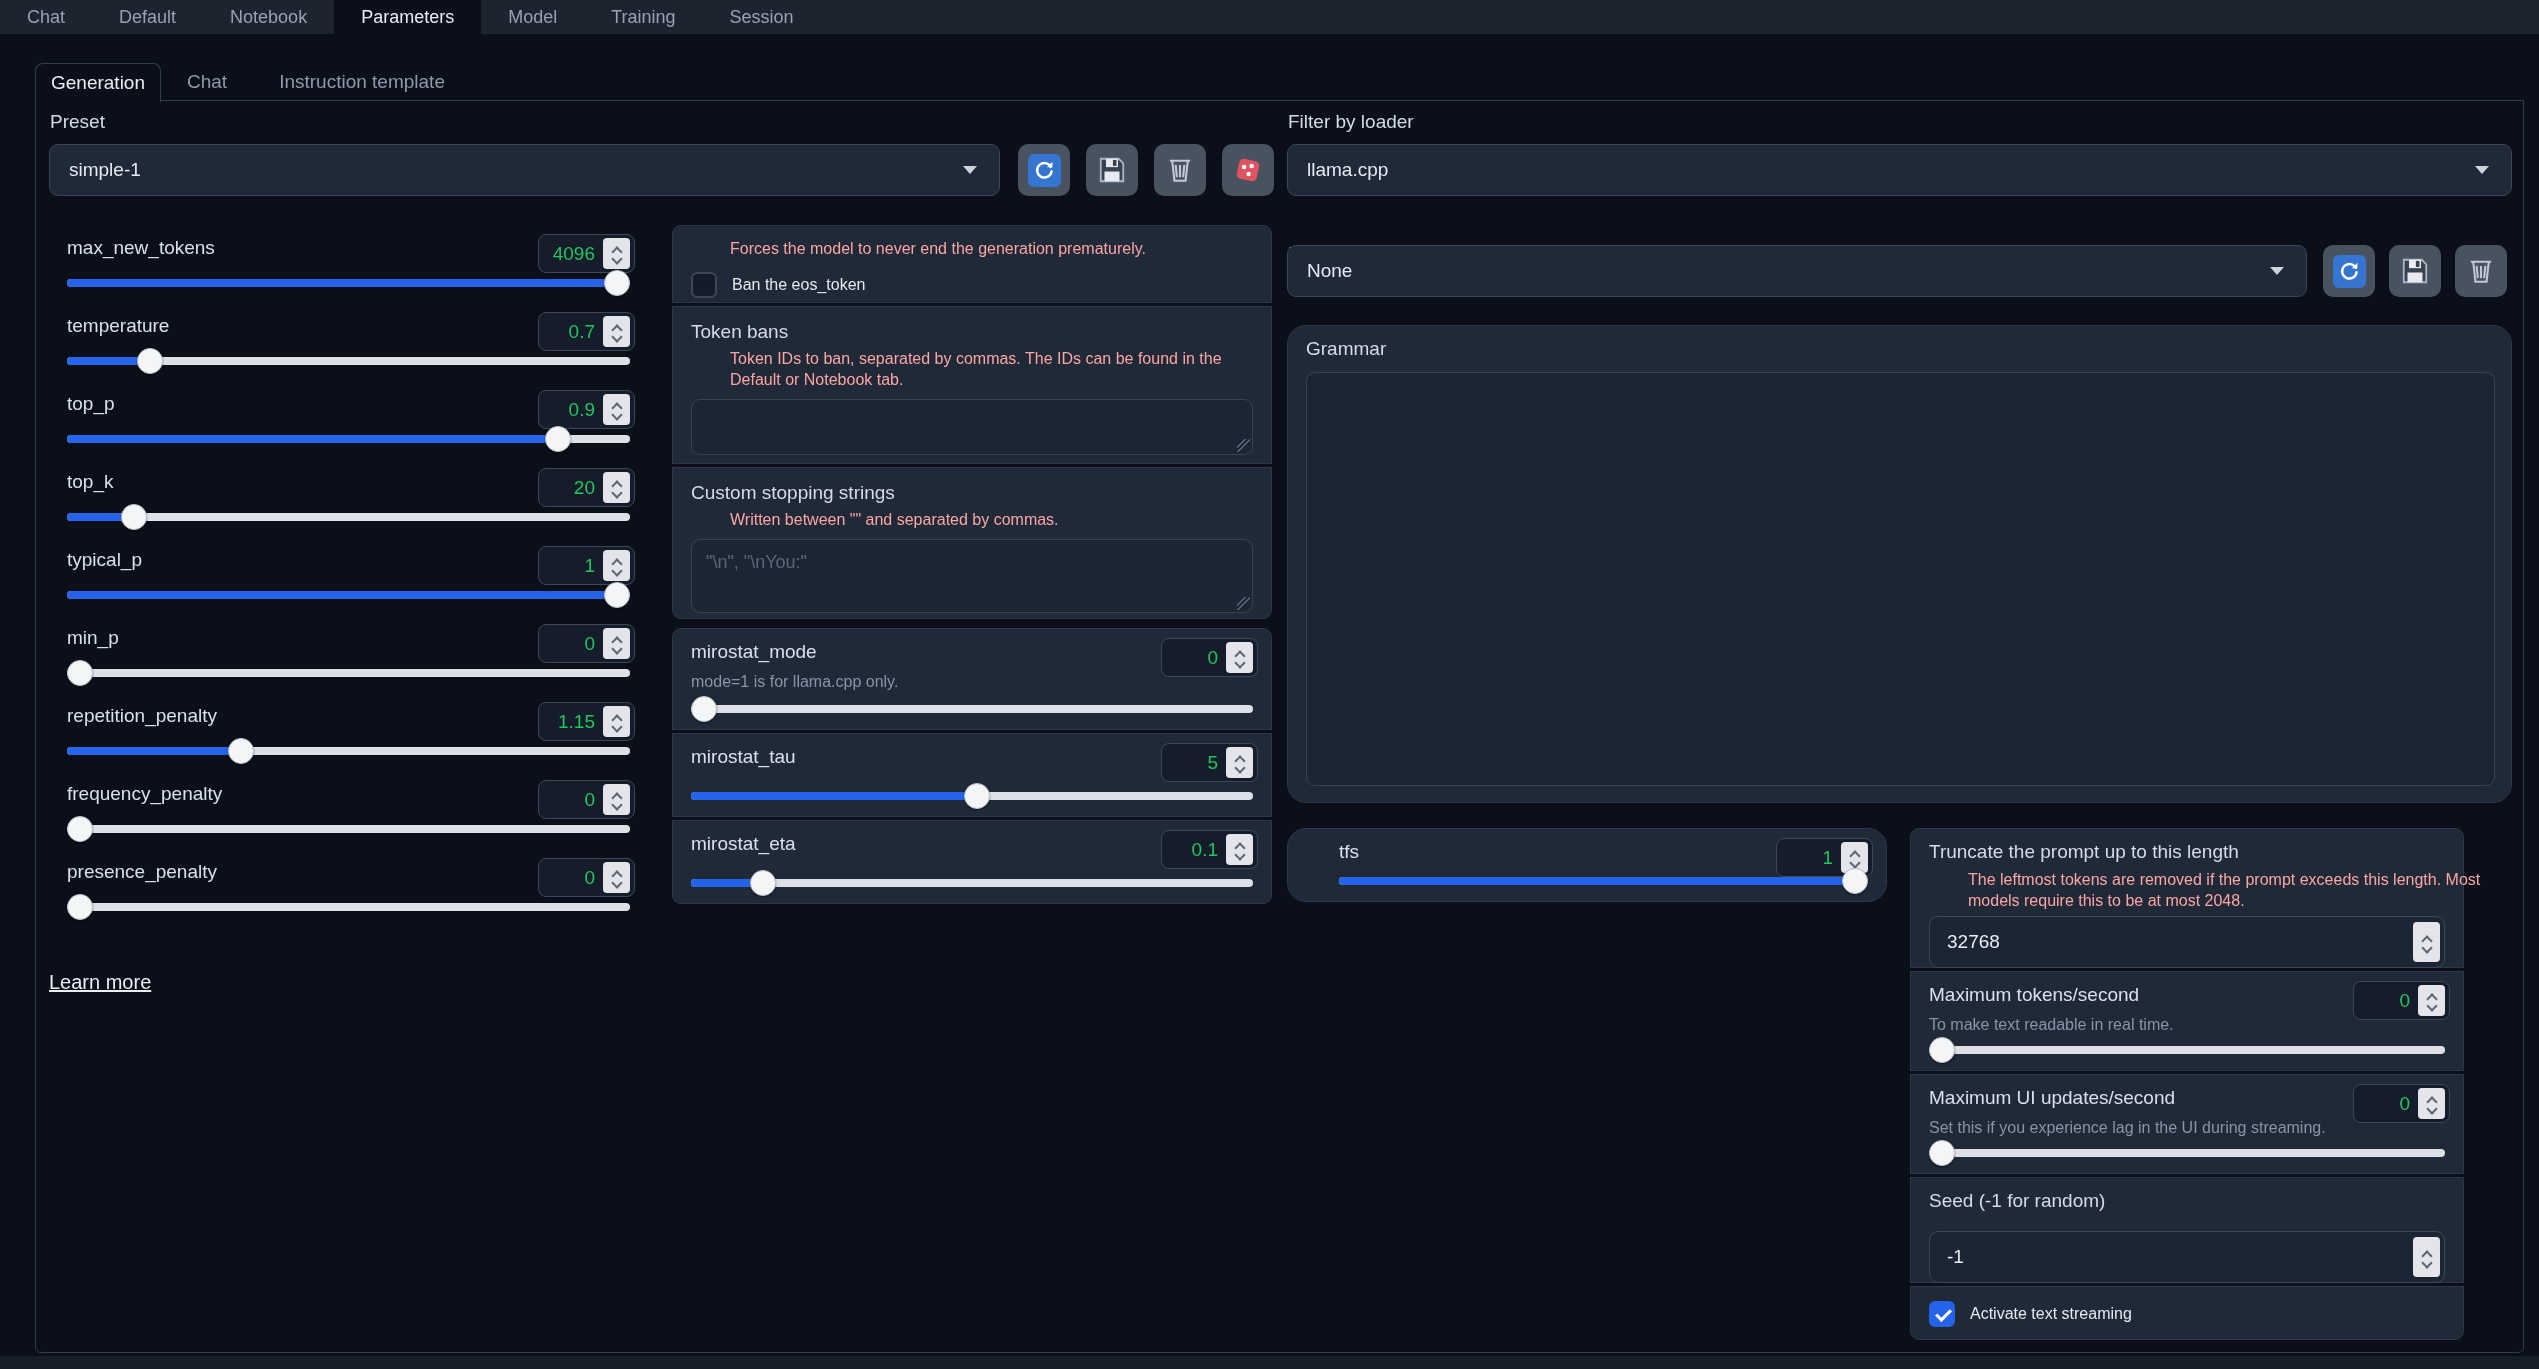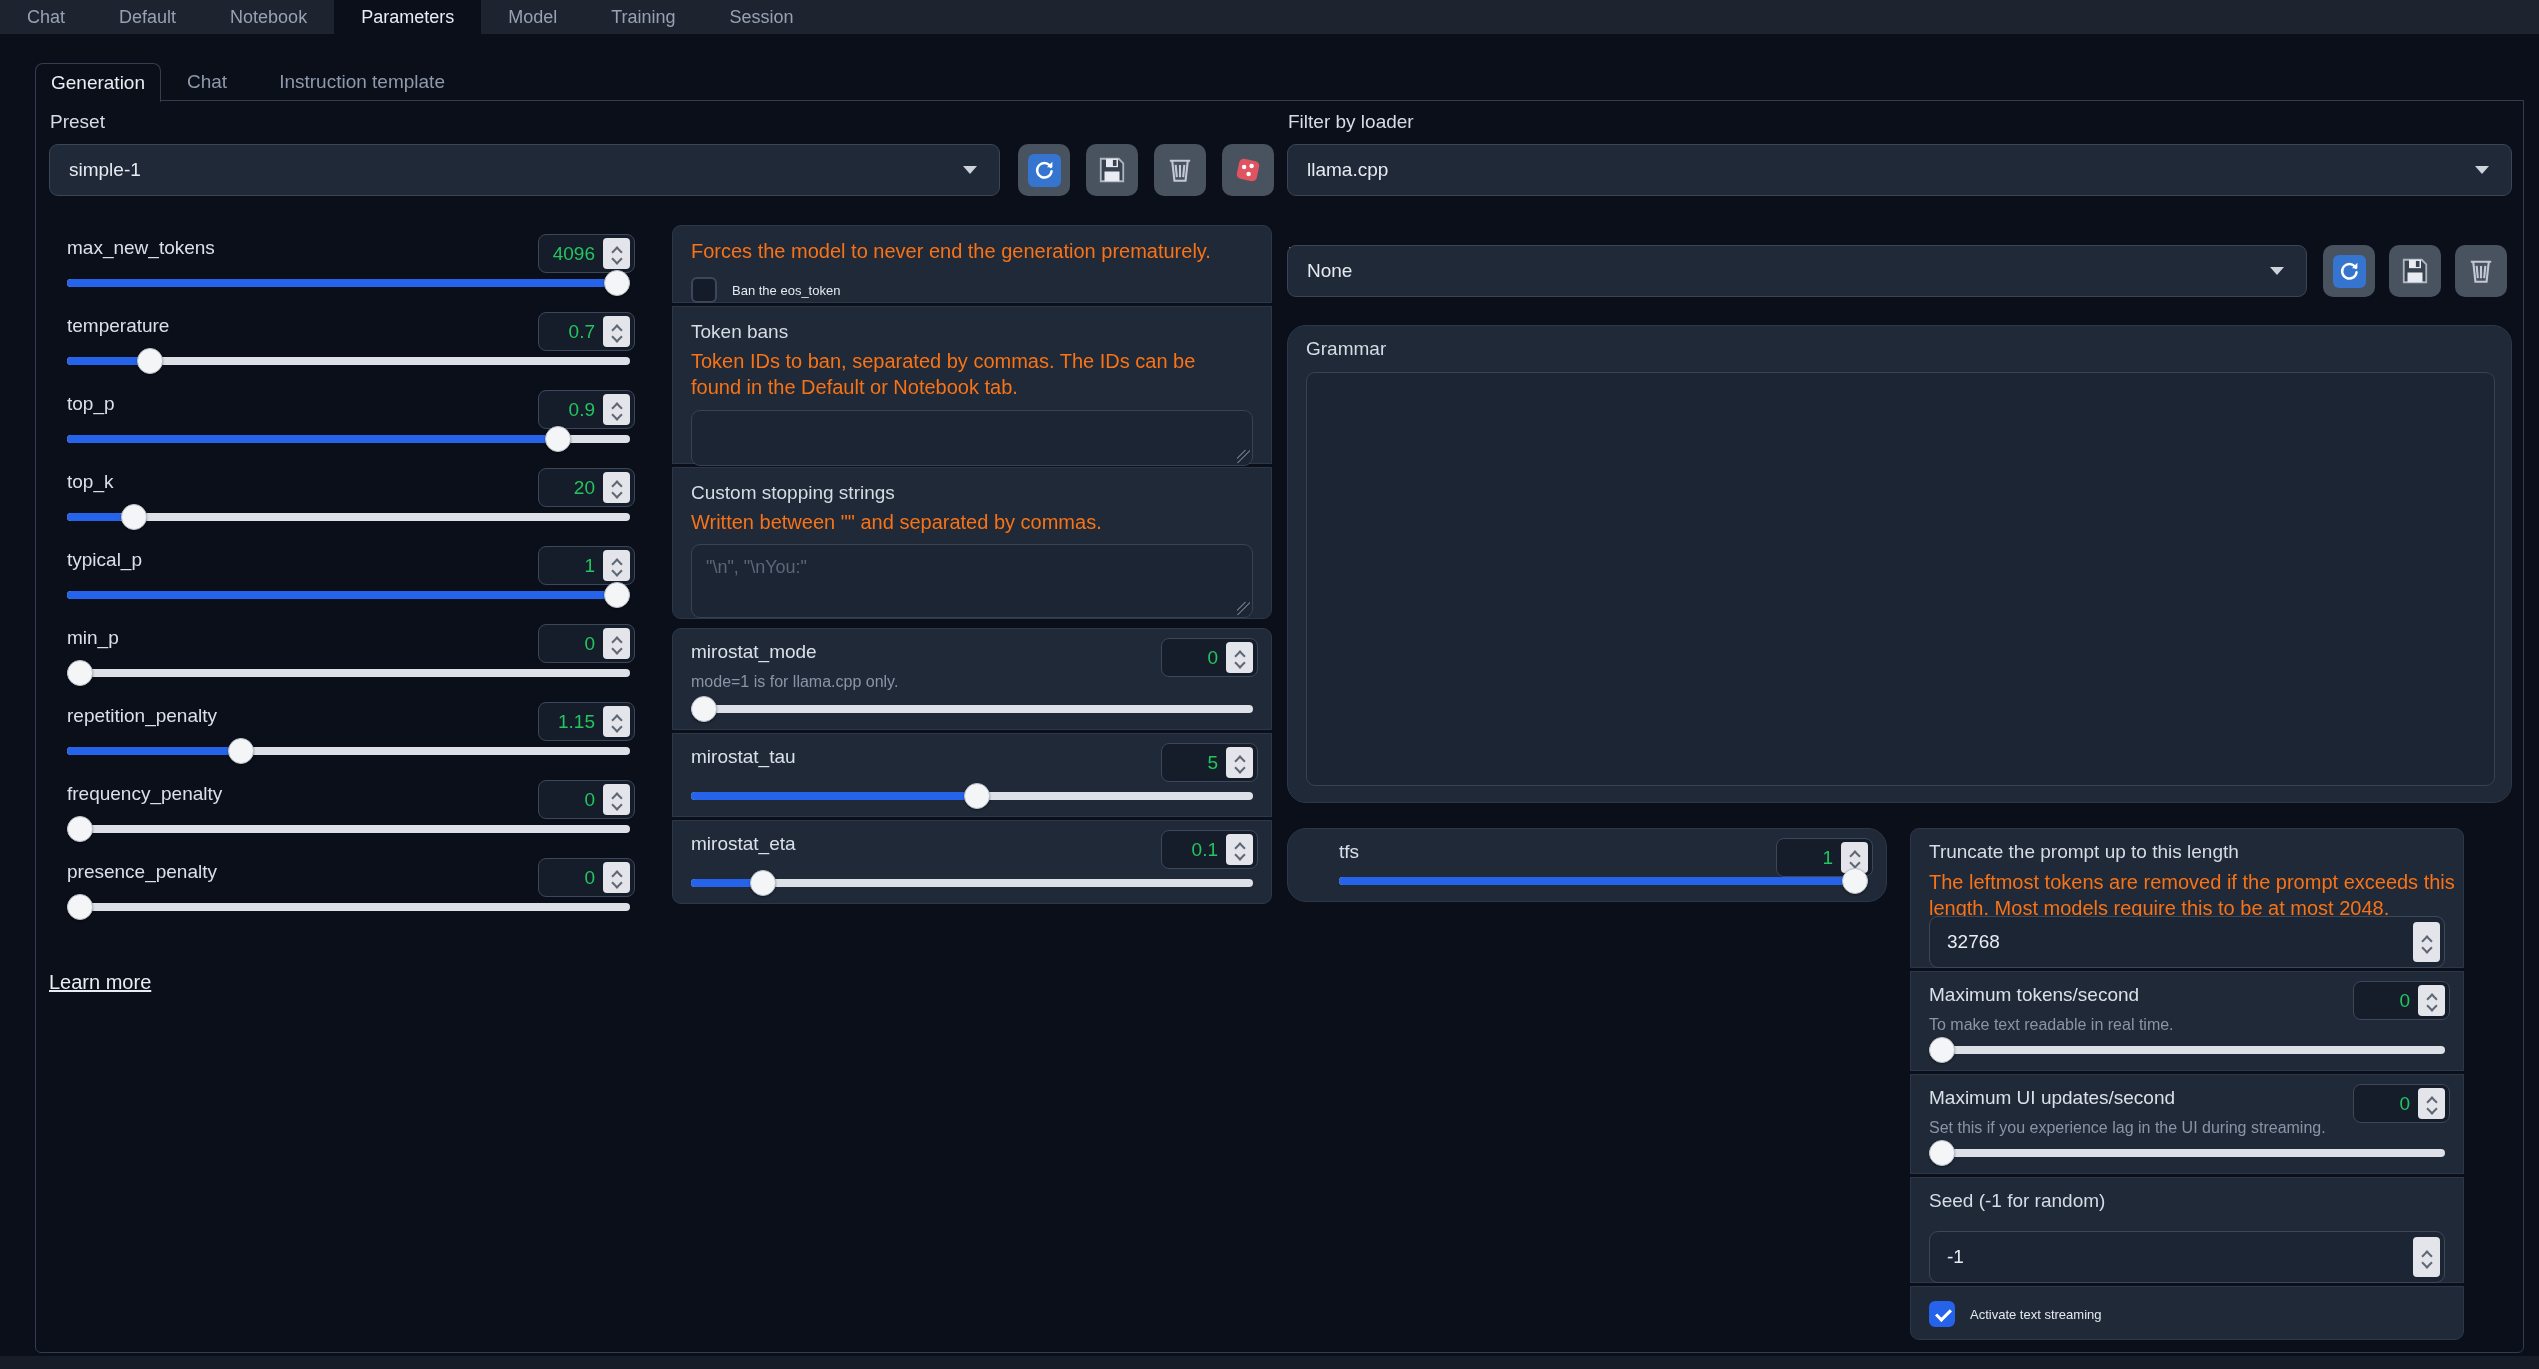--- a/index.html
+++ b/index.html
@@ -14,21 +14,21 @@
 
   
   .container { position:absolute; left:35px; top:100px; width:2489px; height:1253px; border:1px solid #323d4f; border-radius:0 0 6px 6px; z-index:1; }
 
   
   .subtabs { position:absolute; left:35px; top:63px; height:39px; display:flex; z-index:3; }
   .subtab { padding:0 26px; line-height:38px; font-size:19px; color:#8e99ac; cursor:pointer; white-space:nowrap; }
   .subtab.selected { background:#0b0f19; color:#e9edf4; border:1px solid #323d4f; border-bottom:none; border-radius:8px 8px 0 0; padding:0 15px; }
 
   .label { font-size:19px; color:#d6dce6; white-space:nowrap; }
-  .info  { font-size:20px; color:#f97316; line-height:1.32; }
+  .info  { font-size:16px; color:#fca5a5; line-height:1.32;margin-left:39px; }
 
   
   .dropdown { position:absolute; height:52px; background:#1f2937; border:1px solid #3a4557; border-radius:9px; display:flex; align-items:center; padding:0 22px 0 19px; cursor:pointer; }
   .dd-value { font-size:19px; color:#e6eaf2; flex:1; }
   .caret { width:0; height:0; border-left:7px solid transparent; border-right:7px solid transparent; border-top:8px solid #cdd2db; }
 
   
   .iconrow { position:absolute; display:flex; gap:16px; }
   .icon-btn { width:52px; height:52px; background:#49525f; border:none; border-radius:10px; display:flex; align-items:center; justify-content:center; cursor:pointer; }
   .icon-btn svg { display:block; }
@@ -63,21 +63,21 @@
   #tfs-card .srow { height:72px; border-radius:9px; }
   #right-stack .srow { height:100px; padding:0; }
 
   
   #eos-card { position:absolute; left:672px; top:225px; width:600px; }
   .sect-pad { padding:12px 18px 16px 18px; }
   .checkline { display:flex; align-items:center; gap:15px; margin-top:13px; cursor:pointer; }
   .checkbox { width:26px; height:26px; border-radius:6px; border:2px solid #3c4759; background:#141c2a; position:relative; flex:0 0 auto; }
   .checkbox.checked { background:#2563eb; border-color:#2563eb; }
   .checkbox.checked::after { content:""; position:absolute; left:5px; top:6px; width:12px; height:6px; border-left:3px solid #fff; border-bottom:3px solid #fff; transform:rotate(-45deg); }
-  .checklabel { font-size:13px; color:#e5eaf1; }
+  .checklabel { font-size:16px; color:#e5eaf1; }
 
   .ta-wrap { position:relative; margin-top:9px; }
   textarea.gr-ta { width:100%; background:#1c2533; border:1px solid #364256; border-radius:9px; color:#dfe4ec; font-size:18px; font-family:"Liberation Sans","DejaVu Sans",sans-serif; padding:12px 14px; resize:none; display:block; }
   textarea.gr-ta::placeholder { color:#5b6678; }
   .resize-grip { position:absolute; right:3px; bottom:3px; width:13px; height:13px; background:
       linear-gradient(135deg, transparent 0 5px, #5b6678 5px 6.5px, transparent 6.5px 9px, #5b6678 9px 10.5px, transparent 10.5px); }
 
   
   #grammar-card { position:absolute; left:1287px; top:325px; width:1225px; height:478px; }
   #grammar-card .glabel { position:absolute; left:18px; top:12px; font-size:19px; color:#d6dce6; }

